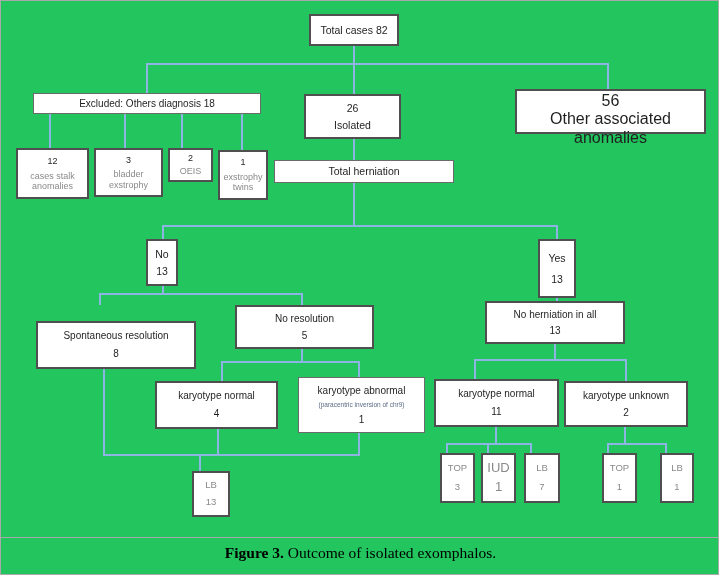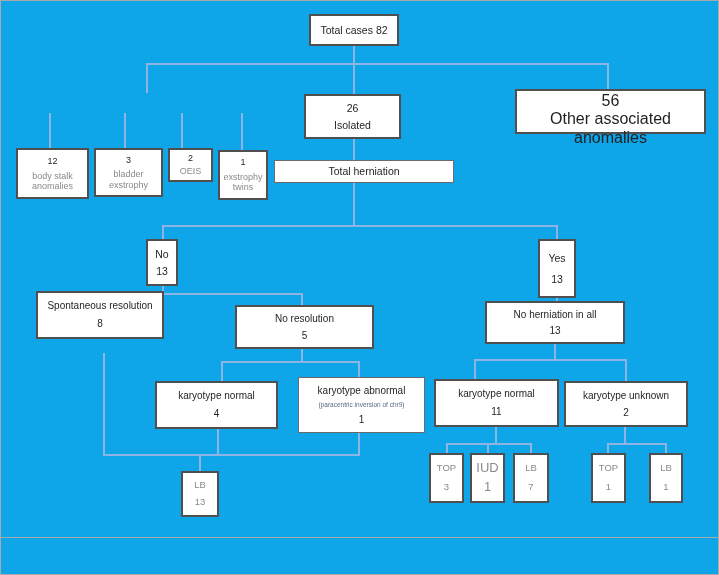--- a/index.html
+++ b/index.html
@@ -1,36 +1,36 @@
 <!DOCTYPE html>
 <html><head>
 <meta charset="utf-8">
 <style>
   html,body{margin:0;padding:0;background:#fff;}
   #stage{
-    position:relative;width:719px;height:575px;background:#0ea5e9;
+    position:relative;width:719px;height:575px;background:#22c55e;
     box-sizing:border-box;border:1px solid #a9a9a9;overflow:hidden;
     font-family:"Liberation Sans",sans-serif;
   }
   .frame-bottom{position:absolute;left:0;top:536px;width:719px;height:1px;background:#a9a9a9;}
   
   .v{position:absolute;width:2px;background:#8eb4e3;}
   .h{position:absolute;height:2px;background:#8eb4e3;}
   
   .node{
     position:absolute;box-sizing:border-box;background:#fff;
     border:2px solid #4f4f4f;
     display:flex;flex-direction:column;align-items:center;justify-content:space-evenly;
     text-align:center;color:#1f1f1f;font-size:10px;line-height:1.15;z-index:2;
     padding:1px 2px;
   }
   .node.single{justify-content:center;}
   .node.thin{border-width:1px;border-color:#6b6b6b;}
   .node .muted{color:#8a8a8a;}
-  .node.mutedbox{color:#8a8a8a;}
+  .node.mutedbox{color:#8a8a8a;margin-left:11px;}
   .node .sub{font-size:6.5px;color:#5a6b85;line-height:1;}
   .caption{
     position:absolute;left:0;top:543px;width:719px;text-align:center;
     font-family:"Liberation Serif",serif;font-size:15.5px;color:#000;
   }
   .caption .cap-title{font-weight:bold;}
 </style>
 </head>
 <body>
 
@@ -75,34 +75,37 @@
   <div class="v" style="left:529px;top:442px;height:10px"></div>
   <div class="v" style="left:623px;top:426px;height:16px"></div>
   <div class="h" style="left:606px;top:442px;width:60px"></div>
   <div class="v" style="left:606px;top:442px;height:10px"></div>
   <div class="v" style="left:664px;top:442px;height:10px"></div>
 
   <div class="node single" style="left:308px;top:13px;width:90px;height:32px;font-size:10.5px">
     <span>Total cases 82</span>
   </div>
 
+  <div class="node single thin" style="left:32px;top:92px;width:228px;height:21px">
+    <span>Excluded: Others diagnosis 18</span>
+  </div>
 
   <div class="node" style="left:303px;top:93px;width:97px;height:45px;font-size:10.5px">
     <span>26</span>
     <span>Isolated</span>
   </div>
 
   <div class="node" style="left:514px;top:88px;width:191px;height:45px;font-size:16px">
     <span>56</span>
     <span>Other associated anomalies</span>
   </div>
 
   <div class="node" style="left:15px;top:147px;width:73px;height:51px;font-size:9px">
     <span>12</span>
-    <span class="muted">body stalk anomalies</span>
+    <span class="muted">cases stalk anomalies</span>
   </div>
 
   <div class="node" style="left:93px;top:147px;width:69px;height:49px;font-size:9px">
     <span>3</span>
     <span class="muted">bladder exstrophy</span>
   </div>
 
   <div class="node" style="left:167px;top:147px;width:45px;height:34px;font-size:9px">
     <span>2</span>
     <span class="muted">OEIS</span>
@@ -120,21 +123,21 @@
   <div class="node" style="left:145px;top:238px;width:32px;height:47px;font-size:10.5px">
     <span>No</span>
     <span>13</span>
   </div>
 
   <div class="node" style="left:537px;top:238px;width:38px;height:59px;font-size:10.5px">
     <span>Yes</span>
     <span>13</span>
   </div>
 
-  <div class="node" style="left:35px;top:290px;width:128px;height:48px">
+  <div class="node" style="left:35px;top:320px;width:160px;height:48px">
     <span>Spontaneous resolution</span>
     <span>8</span>
   </div>
 
   <div class="node" style="left:234px;top:304px;width:139px;height:44px">
     <span>No resolution</span>
     <span>5</span>
   </div>
 
   <div class="node" style="left:484px;top:300px;width:140px;height:43px">
@@ -188,14 +191,17 @@
     <span>1</span>
   </div>
 
   <div class="node mutedbox" style="left:648px;top:452px;width:34px;height:50px;font-size:9.5px">
     <span>LB</span>
     <span>1</span>
   </div>
 
   <div class="frame-bottom"></div>
 
+  <div class="caption">
+    <span class="cap-title">Figure 3.</span><span> Outcome of isolated exomphalos.</span>
+  </div>
 
 </div>
 
 </body></html>

